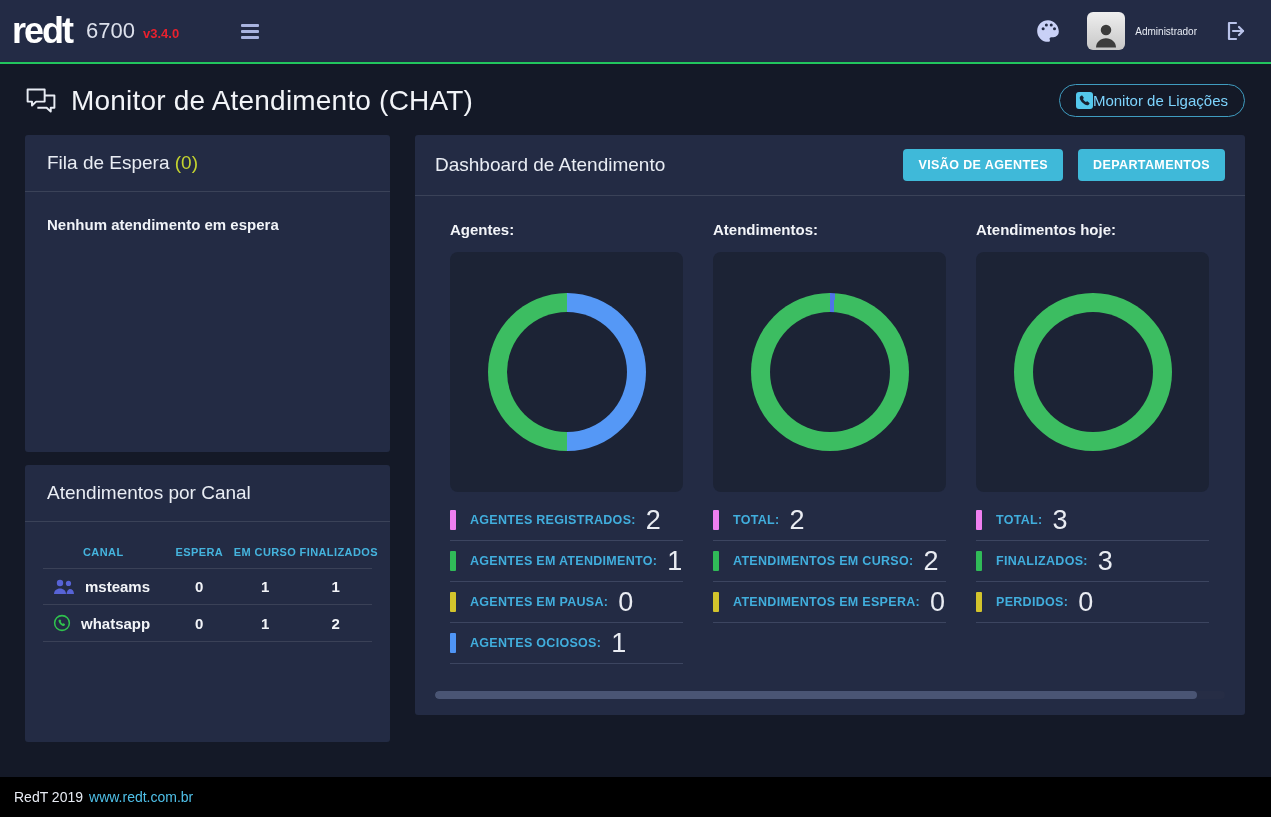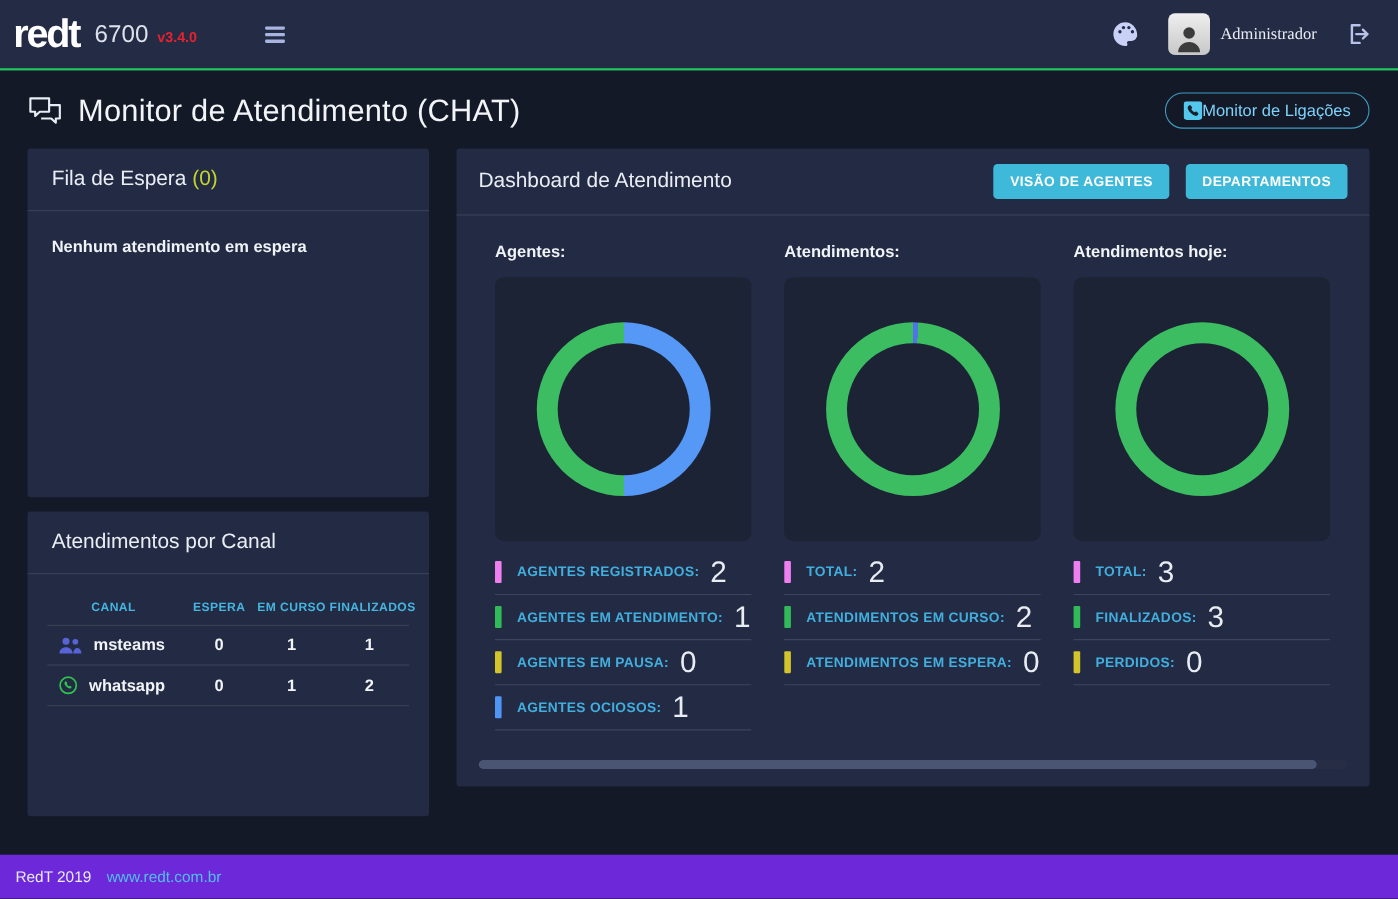--- a/index.html
+++ b/index.html
@@ -21,21 +21,21 @@
   .version { font-size:13px; font-weight:700; color:#e8212e; margin-left:8px; margin-top:4px; }
   .hamburger { margin-left:58px; cursor:pointer; display:flex; flex-direction:column; gap:3px; padding:4px; }
   .hamburger span { width:18px; height:3px; background:#a9b4e0; border-radius:1px; }
   .nav-right { margin-left:auto; display:flex; align-items:center; gap:26px; }
   .icon-btn { cursor:pointer; display:flex; align-items:center; }
   .avatar {
     width:38px; height:38px; border-radius:6px;
     background:linear-gradient(#efefef,#c7c7c7);
     display:flex; align-items:flex-end; justify-content:center; overflow:hidden;
   }
-  .user-name { font-size:15px; color:#e8ecf4; margin-left:10px;font-family:Liberation Serif, serif; }
+  .user-name { font-size:10px; color:#e8ecf4; margin-left:10px; }
   .user-box { display:flex; align-items:center; cursor:pointer; }
 
   
   .content { flex:1; padding:20px 26px 0 25px; display:flex; flex-direction:column; }
   .title-row { display:flex; align-items:center; margin-bottom:18px; }
   .page-title { font-size:28px; font-weight:400; color:#f2f4f8; margin-left:14px; letter-spacing:0.2px; }
   .btn-outline {
     margin-left:auto; display:flex; align-items:center; gap:0;
     border:1px solid #3f9cc0; border-radius:17px; padding:7px 16px;
     color:#7dd3fc; font-size:15px; background:transparent; cursor:pointer;
@@ -89,22 +89,22 @@
   .stat-bar { width:6px; height:20px; flex:0 0 6px; margin-right:14px; border-radius:1px; }
   .stat-label { font-size:12.5px; font-weight:700; letter-spacing:0.3px; color:#41aedd; }
   .stat-value { font-size:27px; font-weight:300; color:#e9ecf2; margin-left:10px; line-height:1; }
 
   .scrollbar-row { margin:auto 20px 16px 20px; }
   .scroll-track { height:8px; background:#262d45; border-radius:4px; overflow:hidden; }
   .scroll-thumb { height:100%; width:96.5%; background:#4a5574; border-radius:4px; cursor:pointer; }
 
   
   .footer {
-    flex:0 0 40px; margin-top:12px; background:#6d28d9;
-    display:flex; align-items:center; padding-left:14px; gap:14px; font-size:14px;
+    flex:0 0 40px; margin-top:12px; background:#000000;
+    display:flex; align-items:center; padding-left:14px; gap:6px; font-size:14px;
   }
   .footer a { color:#4fc0e8; text-decoration:none; cursor:pointer; }
 </style>
 </head>
 <body>
 
 <div class="navbar">
   <div class="brand">redt</div>
   <div class="ext">6700</div>
   <div class="version">v3.4.0</div>

